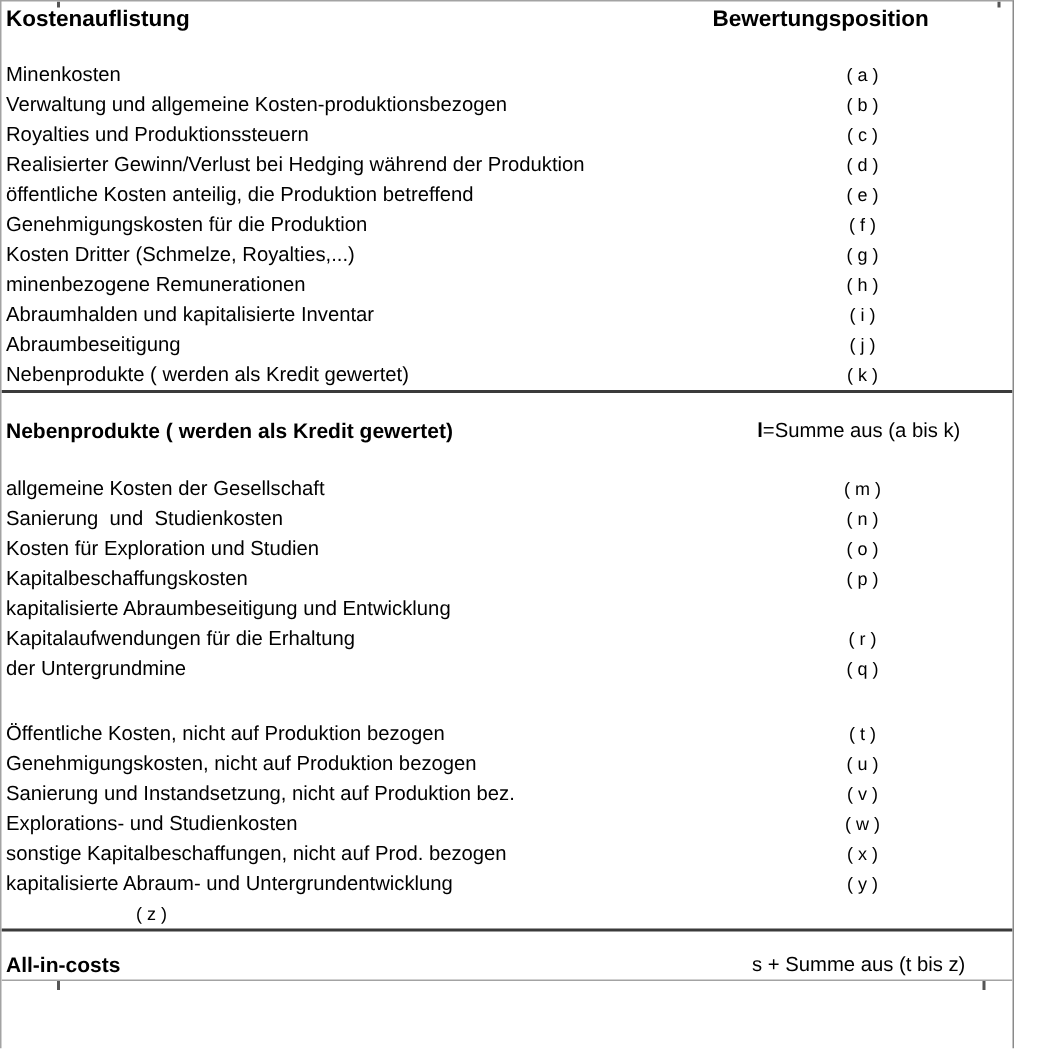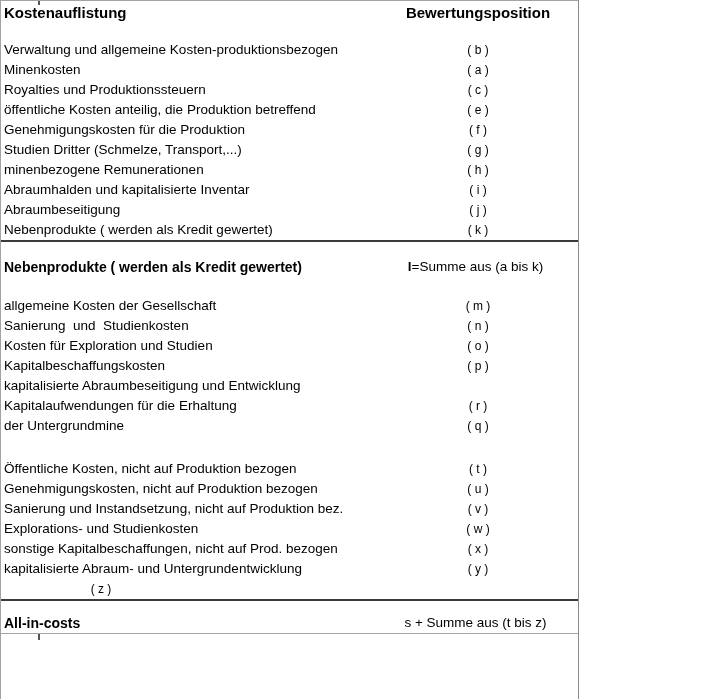--- a/index.html
+++ b/index.html
@@ -1,18 +1,18 @@
 <!DOCTYPE html>
 <html><head>
 <meta charset="utf-8">
 <style>
   html, body { margin: 0; padding: 0; background: #fff; }
   .sheet {
     position: relative;
-    width: 579px;
+    width: 676px;
     height: 699px;
     box-sizing: border-box;
     background: #ffffff;
     border-top: 1px solid #a3a3a3;
     border-left: 1px solid #a3a3a3;
     border-right: 1px solid #8a8a8a;
     font-family: "Liberation Sans", sans-serif;
     font-size: 13.5px;
     color: #000000;
     overflow: hidden;
@@ -20,21 +20,21 @@
   .header-row {
     display: flex;
     height: 20px;
     line-height: 17px;
     padding-top: 3px;
     box-sizing: border-box;
     font-weight: bold;
     font-size: 15px;
   }
   .header-row .hleft { flex: 1; padding-left: 3px; }
-  .header-row .hright { width: 200px; text-align: center; }
+  .header-row .hright { width: 200px; text-align: left; }
   .row { display: flex; height: 20px; line-height: 20px; }
   .row .label { flex: 1; padding-left: 3px; white-space: pre; overflow: hidden; }
   .row .code { width: 200px; text-align: center; font-size: 12px; white-space: pre; }
   .spacer { width: 100%; }
   .sp-a { height: 19px; }
   .sp-b { height: 19px; }
   .sp-c { height: 23px; }
   .subtotal {
     display: flex;
     border-top: 2px solid #3b3b3b;
@@ -65,41 +65,45 @@
   <div class="tick tick-top" style="left:664px;"></div>
 
   <div class="header-row">
     <span class="hleft">Kostenauflistung</span>
     <span class="hright">Bewertungsposition</span>
   </div>
 
   <div class="spacer sp-a"></div>
 
   <div class="row">
+      <span class="label">Minenkosten</span>
+      <span class="code">( a )</span>
+    </div>
+  <div class="row">
       <span class="label">Verwaltung und allgemeine Kosten-produktionsbezogen</span>
       <span class="code">( b )</span>
     </div>
   <div class="row">
-      <span class="label">Minenkosten</span>
-      <span class="code">( a )</span>
+      <span class="label">Royalties und Produktionssteuern</span>
+      <span class="code">( c )</span>
     </div>
   <div class="row">
-      <span class="label">Royalties und Produktionssteuern</span>
-      <span class="code">( c )</span>
+      <span class="label">Realisierter Gewinn/Verlust bei Hedging während der Produktion</span>
+      <span class="code">( d )</span>
     </div>
   <div class="row">
       <span class="label">öffentliche Kosten anteilig, die Produktion betreffend</span>
       <span class="code">( e )</span>
     </div>
   <div class="row">
       <span class="label">Genehmigungskosten für die Produktion</span>
       <span class="code">( f )</span>
     </div>
   <div class="row">
-      <span class="label">Studien Dritter (Schmelze, Transport,...)</span>
+      <span class="label">Kosten Dritter (Schmelze, Royalties,...)</span>
       <span class="code">( g )</span>
     </div>
   <div class="row">
       <span class="label">minenbezogene Remunerationen</span>
       <span class="code">( h )</span>
     </div>
   <div class="row">
       <span class="label">Abraumhalden und kapitalisierte Inventar</span>
       <span class="code">( i )</span>
     </div>

